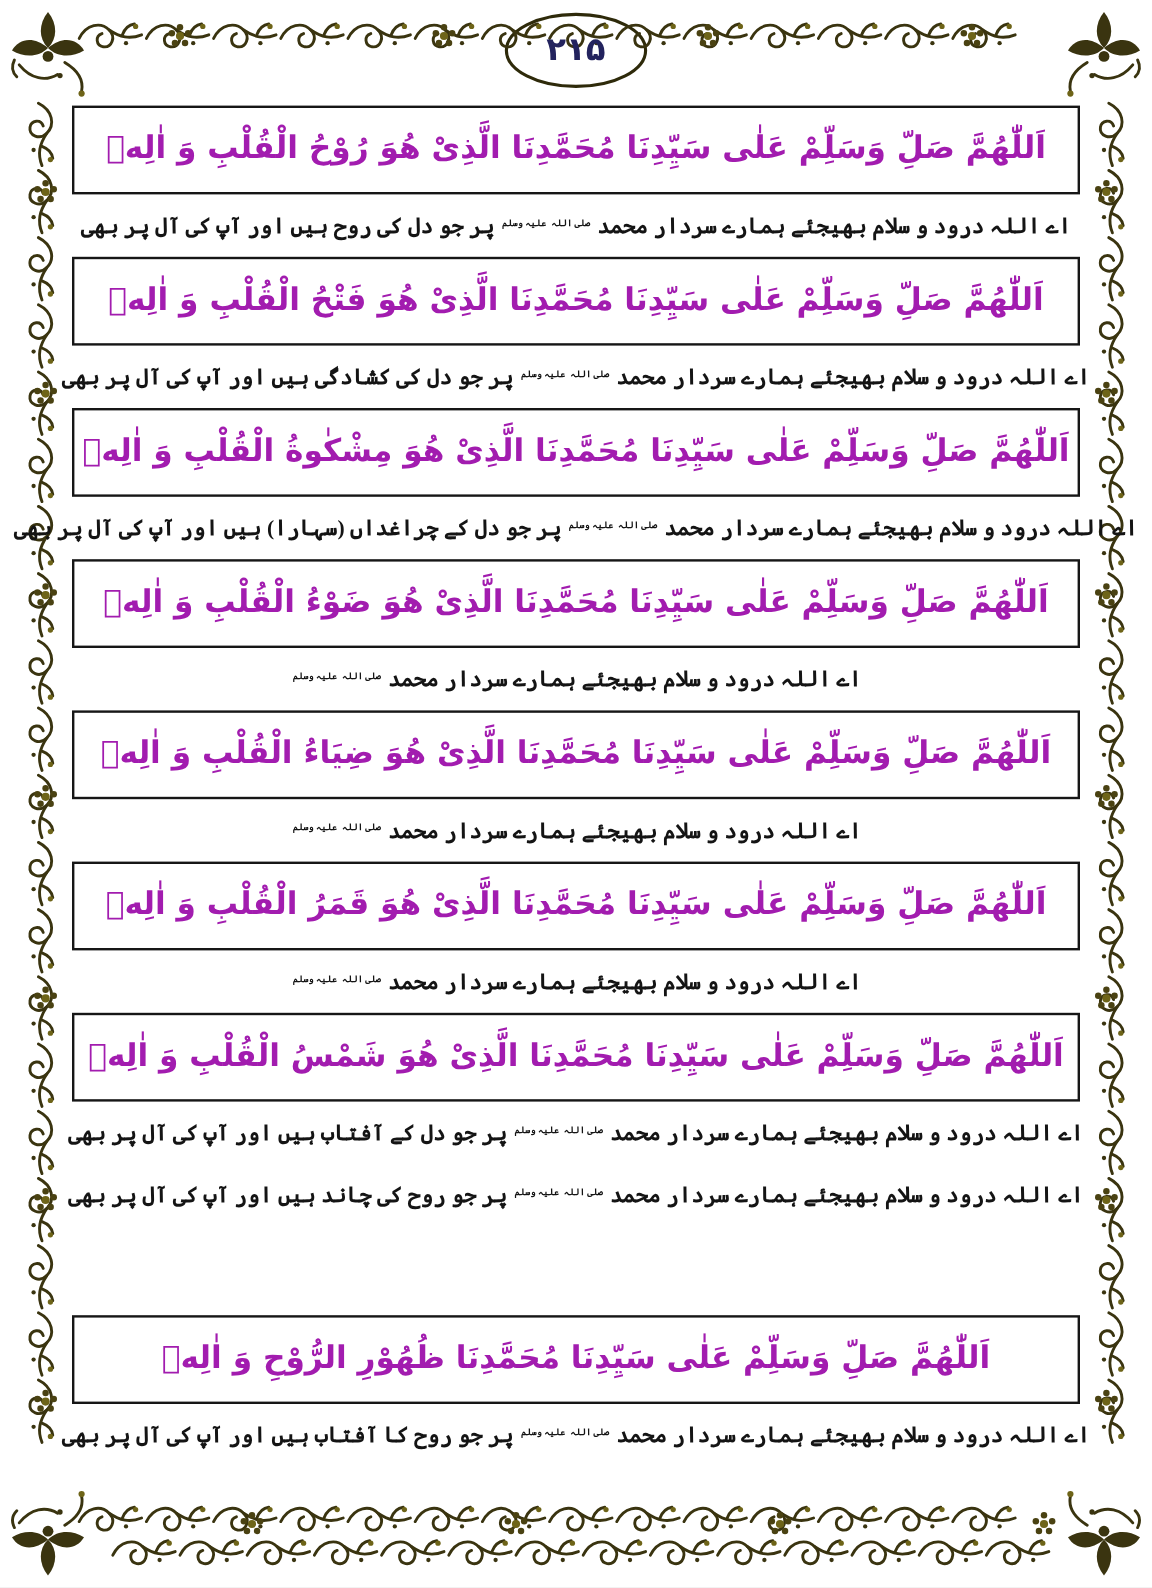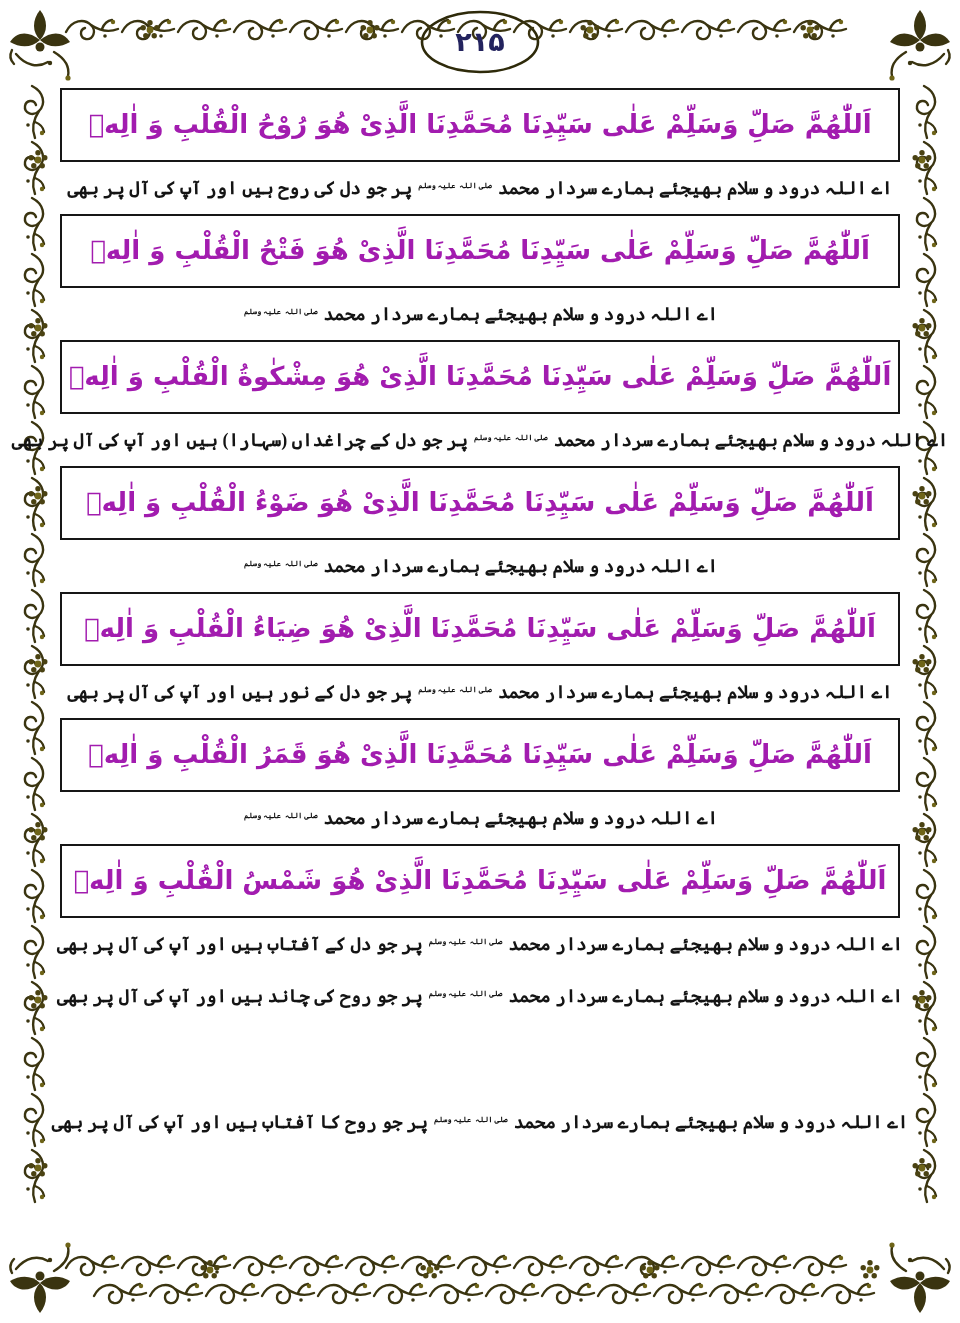--- a/index.html
+++ b/index.html
@@ -227,20 +227,21 @@
     <section class="entry">
       <div class="arabic-box">
         <p class="arabic" dir="rtl">اَللّٰهُمَّ صَلِّ وَسَلِّمْ عَلٰى سَيِّدِنَا مُحَمَّدِنَا الَّذِىْ هُوَ فَتْحُ الْقُلْبِ وَ اٰلِهٖ</p>
       </div>
       <p class="urdu" dir="rtl">
         <span>اے اللہ درود و سلام بھیجئے ہمارے سردار محمد</span>
         <span class="honorific">
           <span>صلی اللہ</span>
           <span>علیہ وسلم</span>
         </span>
+        <span>پر جو دل کی کشادگی ہیں اور آپ کی آل پر بھی</span>
       </p>
     </section>
 
     <section class="entry">
       <div class="arabic-box">
         <p class="arabic" dir="rtl">اَللّٰهُمَّ صَلِّ وَسَلِّمْ عَلٰى سَيِّدِنَا مُحَمَّدِنَا الَّذِىْ هُوَ مِشْكٰوةُ الْقُلْبِ وَ اٰلِهٖ</p>
       </div>
       <p class="urdu" dir="rtl">
         <span>اے اللہ درود و سلام بھیجئے ہمارے سردار محمد</span>
         <span class="honorific">
@@ -267,21 +268,20 @@
     <section class="entry">
       <div class="arabic-box">
         <p class="arabic" dir="rtl">اَللّٰهُمَّ صَلِّ وَسَلِّمْ عَلٰى سَيِّدِنَا مُحَمَّدِنَا الَّذِىْ هُوَ ضِيَاءُ الْقُلْبِ وَ اٰلِهٖ</p>
       </div>
       <p class="urdu" dir="rtl">
         <span>اے اللہ درود و سلام بھیجئے ہمارے سردار محمد</span>
         <span class="honorific">
           <span>صلی اللہ</span>
           <span>علیہ وسلم</span>
         </span>
-        <span>پر جو دل کے نور ہیں اور آپ کی آل پر بھی</span>
       </p>
     </section>
 
     <section class="entry">
       <div class="arabic-box">
         <p class="arabic" dir="rtl">اَللّٰهُمَّ صَلِّ وَسَلِّمْ عَلٰى سَيِّدِنَا مُحَمَّدِنَا الَّذِىْ هُوَ قَمَرُ الْقُلْبِ وَ اٰلِهٖ</p>
       </div>
       <p class="urdu" dir="rtl">
         <span>اے اللہ درود و سلام بھیجئے ہمارے سردار محمد</span>
         <span class="honorific">
@@ -310,20 +310,23 @@
         <span>اے اللہ درود و سلام بھیجئے ہمارے سردار محمد</span>
         <span class="honorific">
           <span>صلی اللہ</span>
           <span>علیہ وسلم</span>
         </span>
         <span>پر جو روح کی چاند ہیں اور آپ کی آل پر بھی</span>
       </p>
     </section>
 
     <section class="entry">
+      <div class="arabic-box">
+        <p class="arabic" dir="rtl">اَللّٰهُمَّ صَلِّ وَسَلِّمْ عَلٰى سَيِّدِنَا مُحَمَّدِنَا ظُهُوْرِ الرُّوْحِ وَ اٰلِهٖ</p>
+      </div>
       <p class="urdu" dir="rtl">
         <span>اے اللہ درود و سلام بھیجئے ہمارے سردار محمد</span>
         <span class="honorific">
           <span>صلی اللہ</span>
           <span>علیہ وسلم</span>
         </span>
         <span>پر جو روح کا آفتاب ہیں اور آپ کی آل پر بھی</span>
       </p>
     </section>
 

